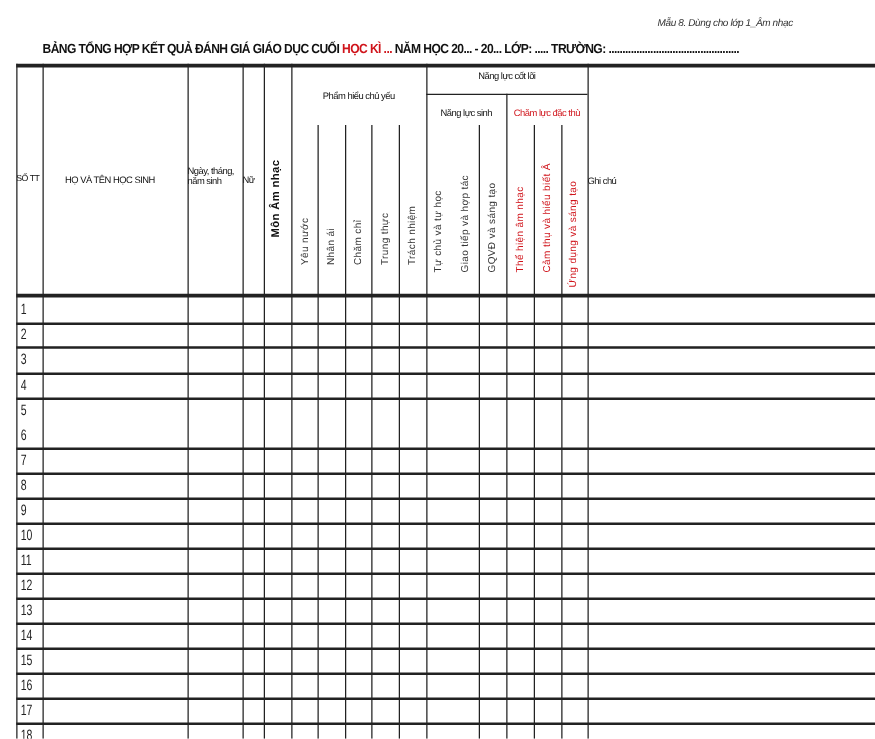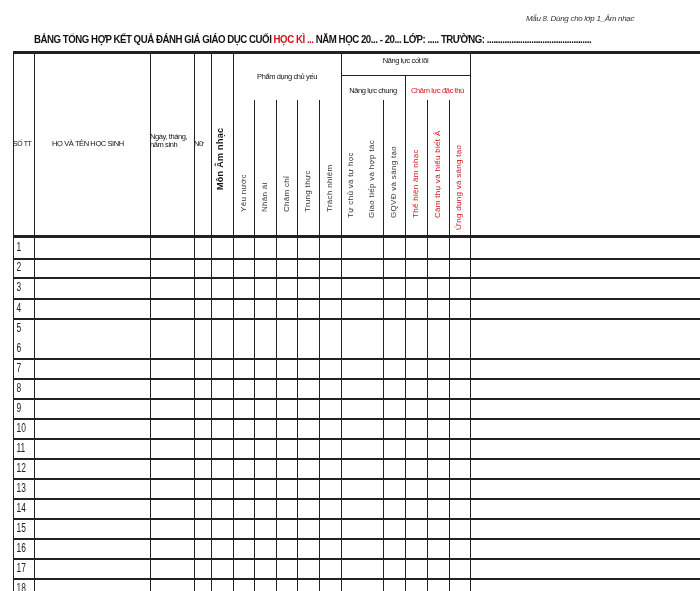--- a/index.html
+++ b/index.html
@@ -26,38 +26,39 @@
 </div>
 
 <div id="grid" style="position:absolute;left:0;top:0;width:700px;height:591px;">
 
   <div class="cell-text" style="left:13px;top:140px;width:21px;font-size:7px;">SỐ TT</div>
   <div class="cell-text" style="left:52px;top:140px;width:116px;">HỌ VÀ TÊN HỌC SINH</div>
   <div class="cell-text" style="left:150px;top:133px;width:44px;">Ngày, tháng, năm sinh</div>
   <div class="cell-text" style="left:194px;top:140px;width:17px;">Nữ</div>
   <div class="vert bold" style="left:215px;top:100px;height:90px;">Môn Âm nhạc</div>
 
-  <div class="grp" style="left:233px;top:72px;width:108px;">Phẩm dụng chủ yếu</div>
+  <div class="grp" style="left:233px;top:72px;width:108px;">Phẩm hiểu chủ yếu</div>
   <div class="vert" style="left:239px;top:140px;height:72px;">Yêu nước</div>
   <div class="vert" style="left:260px;top:140px;height:72px;">Nhân ái</div>
   <div class="vert" style="left:282px;top:140px;height:72px;">Chăm chỉ</div>
   <div class="vert" style="left:303px;top:140px;height:72px;">Trung thực</div>
   <div class="vert" style="left:325px;top:135px;height:77px;">Trách nhiệm</div>
 
   <div class="grp" style="left:341px;top:56px;width:129px;text-align:center;">Năng lực cốt lõi</div>
-  <div class="grp" style="left:341px;top:86px;width:64px;">Năng lực chung</div>
+  <div class="grp" style="left:341px;top:86px;width:64px;">Năng lực sinh</div>
   <div class="grp red" style="left:405px;top:86px;width:65px;font-weight:normal;">Chăm lực đặc thù</div>
 
   <div class="vert" style="left:346px;top:118px;height:100px;">Tự chủ và tự học</div>
   <div class="vert" style="left:367px;top:118px;height:100px;">Giao tiếp và hợp tác</div>
   <div class="vert" style="left:389px;top:118px;height:100px;">GQVĐ và sáng tạo</div>
   <div class="vert red" style="left:411px;top:118px;height:100px;">Thể hiện âm nhạc</div>
   <div class="vert red" style="left:433px;top:106px;height:112px;">Cảm thụ và hiểu biết Â</div>
   <div class="vert red" style="left:454px;top:106px;height:124px;">Ứng dụng và sáng tạo</div>
 
+  <div class="cell-text" style="left:470px;top:141px;width:230px;">Ghi chú</div>
 
   <div id="rownums">
       <div class="rownum" style="top: 236px; height: 22px; line-height: 22px;">1</div>
       <div class="rownum" style="top: 258px; height: 19px; line-height: 19px;">2</div>
       <div class="rownum" style="top: 277px; height: 21px; line-height: 21px;">3</div>
       <div class="rownum" style="top: 298px; height: 20px; line-height: 20px;">4</div>
       <div class="rownum" style="top: 318px; height: 20px; line-height: 20px;">5</div>
       <div class="rownum" style="top: 338px; height: 20px; line-height: 20px;">6</div>
       <div class="rownum" style="top: 358px; height: 20px; line-height: 20px;">7</div>
       <div class="rownum" style="top: 378px; height: 20px; line-height: 20px;">8</div>

